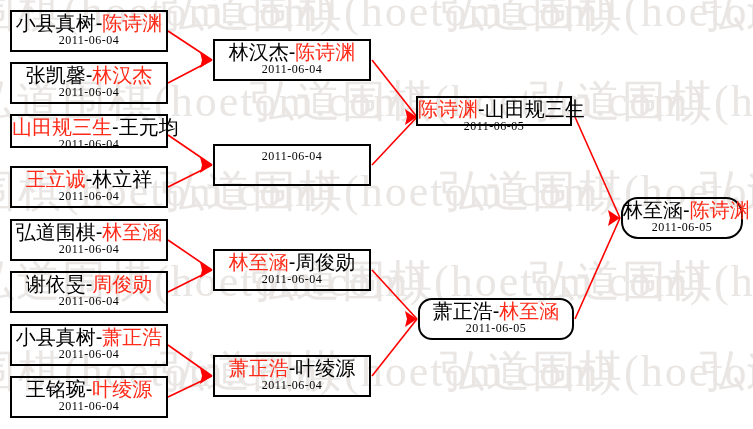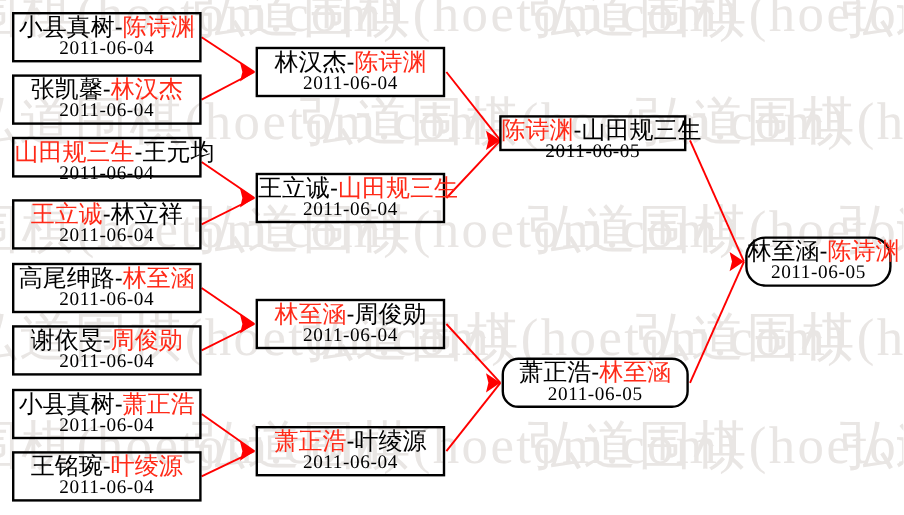--- a/index.html
+++ b/index.html
@@ -65,21 +65,21 @@
     text-align: center;
     padding-top: 2px;
   }
   .match-players {
     font-size: 20px;
     line-height: 18px;
     white-space: nowrap;
     font-family: "Liberation Sans", "DejaVu Sans", sans-serif;
   }
   .match-date {
-    font-size: 16px;
+    font-size: 12px;
     line-height: 17px;
     color: #000000;
     white-space: nowrap;
     font-family: "Liberation Serif", "DejaVu Serif", serif;
     letter-spacing: 0.5px;
   }
   .p-loser { color: #000000; }
   .p-winner { color: #ff2a18; }
   .p-sep { color: #000000; }
 </style>
@@ -155,41 +155,40 @@
       </div>
       <div class="match-box" style="left: 10px; top: 114px; width: 158px; height: 34px;">
         <div class="match-players"><span class="p-winner">山田规三生</span><span class="p-sep">-</span><span class="p-loser">王元均</span></div>
         <div class="match-date">2011-06-04</div>
       </div>
       <div class="match-box" style="left: 10px; top: 166px; width: 158px; height: 42px;">
         <div class="match-players"><span class="p-winner">王立诚</span><span class="p-sep">-</span><span class="p-loser">林立祥</span></div>
         <div class="match-date">2011-06-04</div>
       </div>
       <div class="match-box" style="left: 10px; top: 219px; width: 158px; height: 42px;">
-        <div class="match-players"><span class="p-loser">高尾绅路</span><span class="p-sep">-</span><span class="p-winner">林至涵</span></div>
+        <div class="match-players"><span class="p-loser">弘道围棋</span><span class="p-sep">-</span><span class="p-winner">林至涵</span></div>
         <div class="match-date">2011-06-04</div>
       </div>
       <div class="match-box" style="left: 10px; top: 271px; width: 158px; height: 42px;">
         <div class="match-players"><span class="p-loser">谢依旻</span><span class="p-sep">-</span><span class="p-winner">周俊勋</span></div>
         <div class="match-date">2011-06-04</div>
       </div>
       <div class="match-box" style="left: 10px; top: 324px; width: 158px; height: 42px;">
         <div class="match-players"><span class="p-loser">小县真树</span><span class="p-sep">-</span><span class="p-winner">萧正浩</span></div>
         <div class="match-date">2011-06-04</div>
       </div>
       <div class="match-box" style="left: 10px; top: 376px; width: 158px; height: 42px;">
         <div class="match-players"><span class="p-loser">王铭琬</span><span class="p-sep">-</span><span class="p-winner">叶绫源</span></div>
         <div class="match-date">2011-06-04</div>
       </div>
       <div class="match-box" style="left: 213px; top: 39px; width: 158px; height: 42px;">
         <div class="match-players"><span class="p-loser">林汉杰</span><span class="p-sep">-</span><span class="p-winner">陈诗渊</span></div>
         <div class="match-date">2011-06-04</div>
       </div>
       <div class="match-box" style="left: 213px; top: 144px; width: 158px; height: 42px;">
-        <div class="match-players"><span class="p-loser">王立诚</span><span class="p-sep">-</span><span class="p-winner">山田规三生</span></div>
         <div class="match-date">2011-06-04</div>
       </div>
       <div class="match-box" style="left: 213px; top: 249px; width: 158px; height: 42px;">
         <div class="match-players"><span class="p-winner">林至涵</span><span class="p-sep">-</span><span class="p-loser">周俊勋</span></div>
         <div class="match-date">2011-06-04</div>
       </div>
       <div class="match-box" style="left: 213px; top: 355px; width: 158px; height: 42px;">
         <div class="match-players"><span class="p-winner">萧正浩</span><span class="p-sep">-</span><span class="p-loser">叶绫源</span></div>
         <div class="match-date">2011-06-04</div>
       </div>

